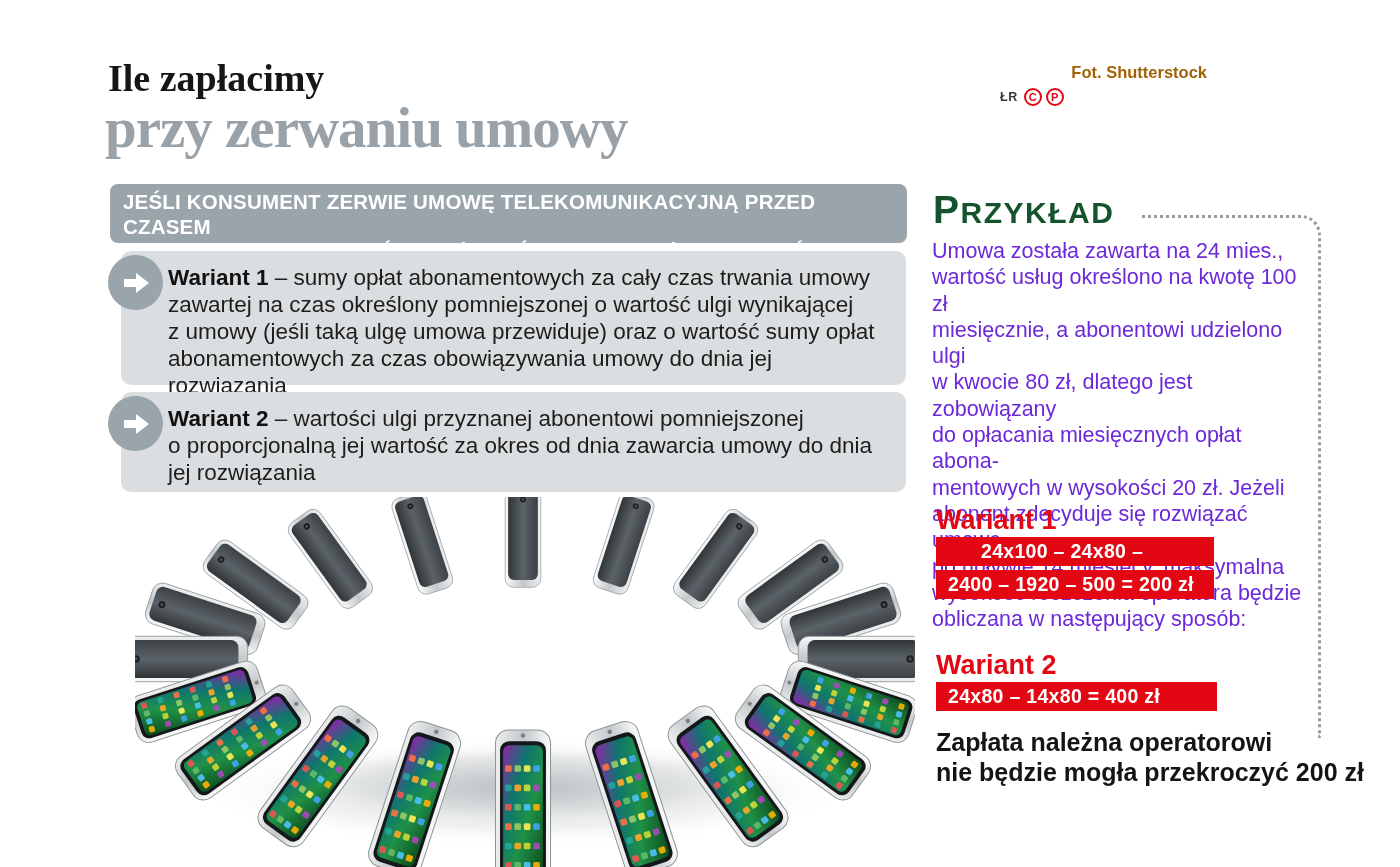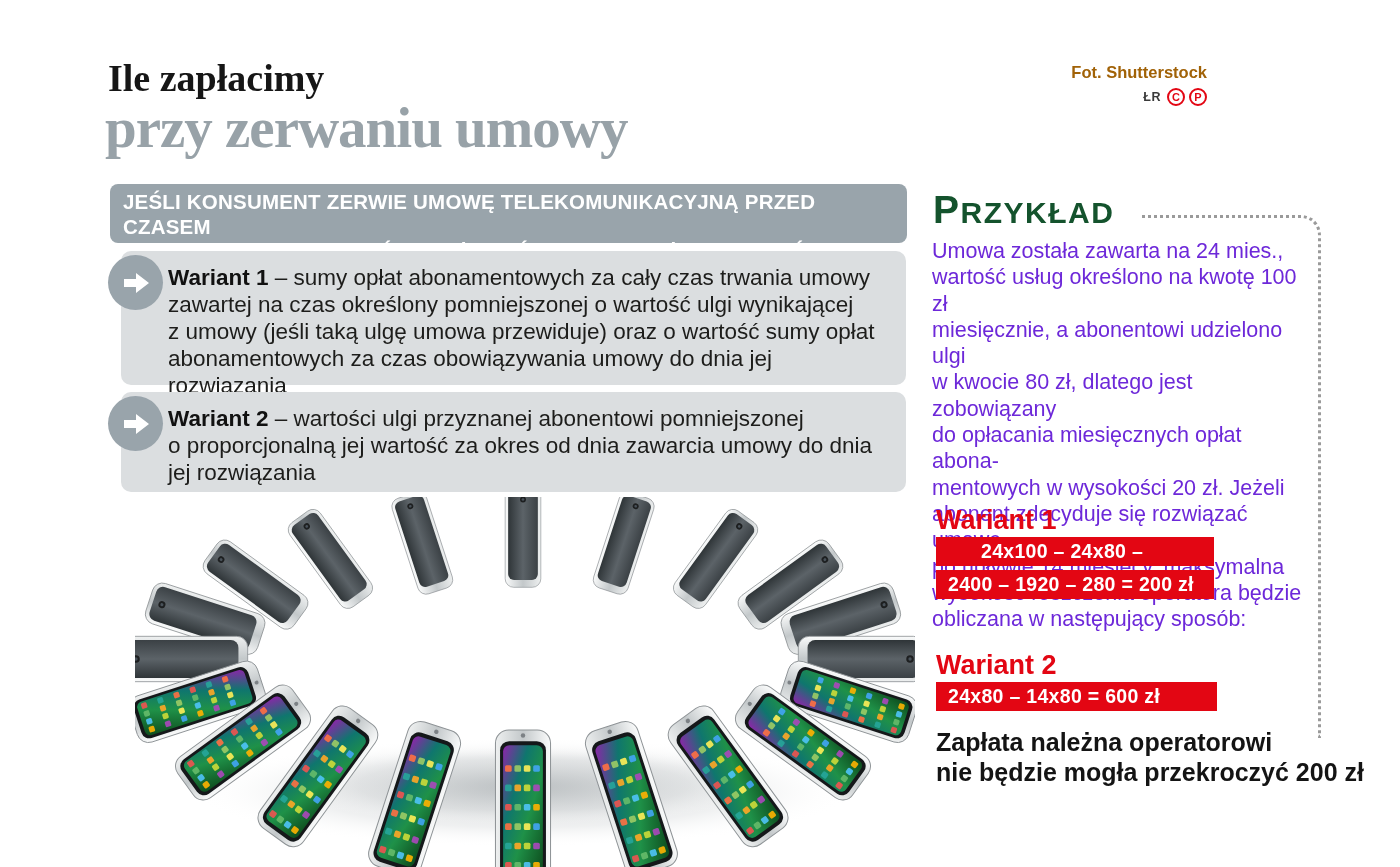--- a/index.html
+++ b/index.html
@@ -10,21 +10,21 @@
 
   
   .title1{left:108px;top:56px;font-family:"Liberation Serif",serif;font-weight:bold;
           font-size:38px;color:#161616;}
   .title2{left:105px;top:95px;font-family:"Liberation Serif",serif;font-weight:bold;
           font-size:57px;color:#98a2a8;letter-spacing:-1px;}
 
   
   .credit{left:1000px;top:63px;width:207px;text-align:right;font-size:16.5px;
           font-weight:bold;color:#a16207;}
-  .marks{left:1000px;top:88px;width:207px;display:flex;justify-content:flex-end;
+  .marks{left:1000px;top:88px;width:207px;display:flex;
          align-items:center;gap:4px;}
   .initials{font-size:12.5px;font-weight:bold;color:#3a3a3a;letter-spacing:0.5px;margin-right:2px;}
   .cmark{width:18px;height:18px;border:2.5px solid #e30613;border-radius:50%;color:#e30613;
          font-size:11px;font-weight:bold;display:inline-flex;align-items:center;
          justify-content:center;box-sizing:border-box;background:#fff;}
 
   
   .banner{left:110px;top:184px;width:797px;height:59px;background:#99a4ab;border-radius:8px;
           color:#ffffff;font-weight:bold;font-size:20.5px;line-height:25px;
           padding:5px 0 0 13px;box-sizing:border-box;letter-spacing:0.2px;}
@@ -191,21 +191,21 @@
 w kwocie 80 zł, dlatego jest zobowiązany
 do opłacania miesięcznych opłat abona-
 mentowych w wysokości 20 zł. Jeżeli
 abonent zdecyduje się rozwiązać umowę
 po upływie 14 miesięcy, maksymalna
 wysokość roszczenia operatora będzie
 obliczana w następujący sposób:</div>
 
   <div class="abs w-head w-head1">Wariant 1</div>
   <div class="abs fbox fbox1a">24x100 – 24x80 – 14x20 =</div>
-  <div class="abs fbox fbox1b">2400 – 1920 – 280 = 200 zł</div>
+  <div class="abs fbox fbox1b">2400 – 1920 – 500 = 200 zł</div>
 
   <div class="abs w-head w-head2">Wariant 2</div>
-  <div class="abs fbox fbox2">24x80 – 14x80 = 600 zł</div>
+  <div class="abs fbox fbox2">24x80 – 14x80 = 400 zł</div>
 
   <div class="abs note pre">Zapłata należna operatorowi
 nie będzie mogła przekroczyć 200 zł</div>
 
 </div>
 
 </body></html>

